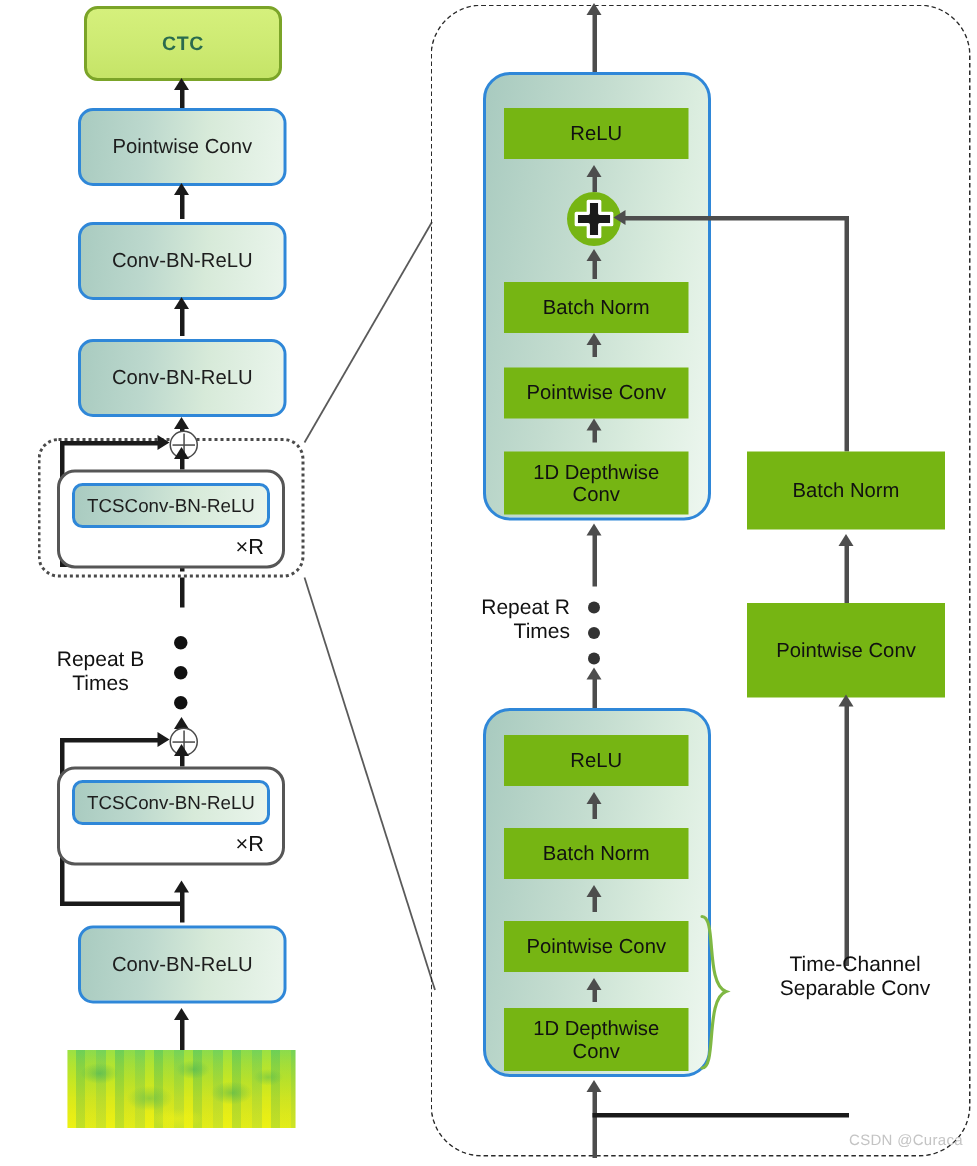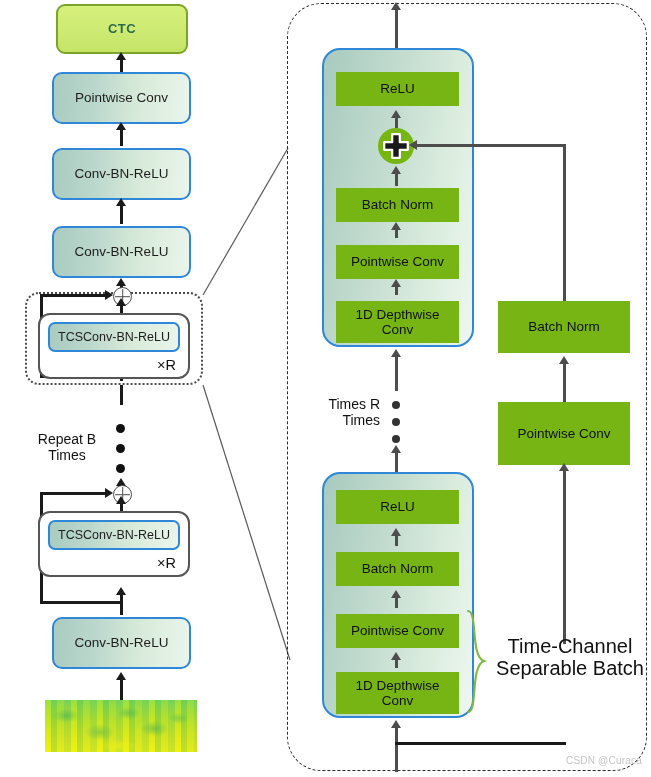--- a/index.html
+++ b/index.html
@@ -229,21 +229,21 @@
   <div class="arw arw-up-g" style="left:559px;top:356px;"></div>
 
   <div class="box green" style="left:498px;top:402px;width:132px;height:63px;">
     <span>Pointwise Conv</span>
   </div>
 
   <div class="ln-g" style="left:563px;top:469px;width:3px;height:175px;"></div>
   <div class="arw arw-up-g" style="left:559px;top:463px;"></div>
 
   <div class="label" style="left:294px;top:397px;width:86px;text-align:right;">
-    <span>Times R</span><br>
+    <span>Repeat R</span><br>
     <span>Times</span>
   </div>
   <div class="dot-g" style="left:392px;top:401px;"></div>
   <div class="dot-g" style="left:392px;top:418px;"></div>
   <div class="dot-g" style="left:392px;top:435px;"></div>
 
   <div class="ln-g" style="left:395px;top:451px;width:3px;height:30px;"></div>
   <div class="arw arw-up-g" style="left:391px;top:445px;"></div>
 
   <div class="box capsule" style="left:322px;top:472px;width:152px;height:246px;"></div>
@@ -271,20 +271,20 @@
     <span>Conv</span>
   </div>
 
   <div class="ln-g" style="left:395px;top:726px;width:3px;height:46px;"></div>
   <div class="arw arw-up-g" style="left:391px;top:720px;"></div>
   <div class="ln" style="left:395px;top:742px;width:171px;height:3px;"></div>
 
   <svg style="position:absolute;left:462px;top:608px;width:34px;height:110px;">
     <path d="M6 3 C 16 3, 8 48, 22 53 C 8 58, 16 104, 6 104" fill="none" stroke="#7fb843" stroke-width="2.1" stroke-linecap="round"></path>
   </svg>
-  <div class="label" style="left:495px;top:635px;width:150px;text-align:center;font-size:20px;">
+  <div class="label" style="left:495px;top:635px;width:150px;text-align:center;font-size:14px;">
     <span>Time-Channel</span><br>
-    <span>Separable Batch</span>
+    <span>Separable Conv</span>
   </div>
 
   <div class="wm" style="left:566px;top:755px;">CSDN @Curaca</div>
 
 </div>
 
 </body></html>

